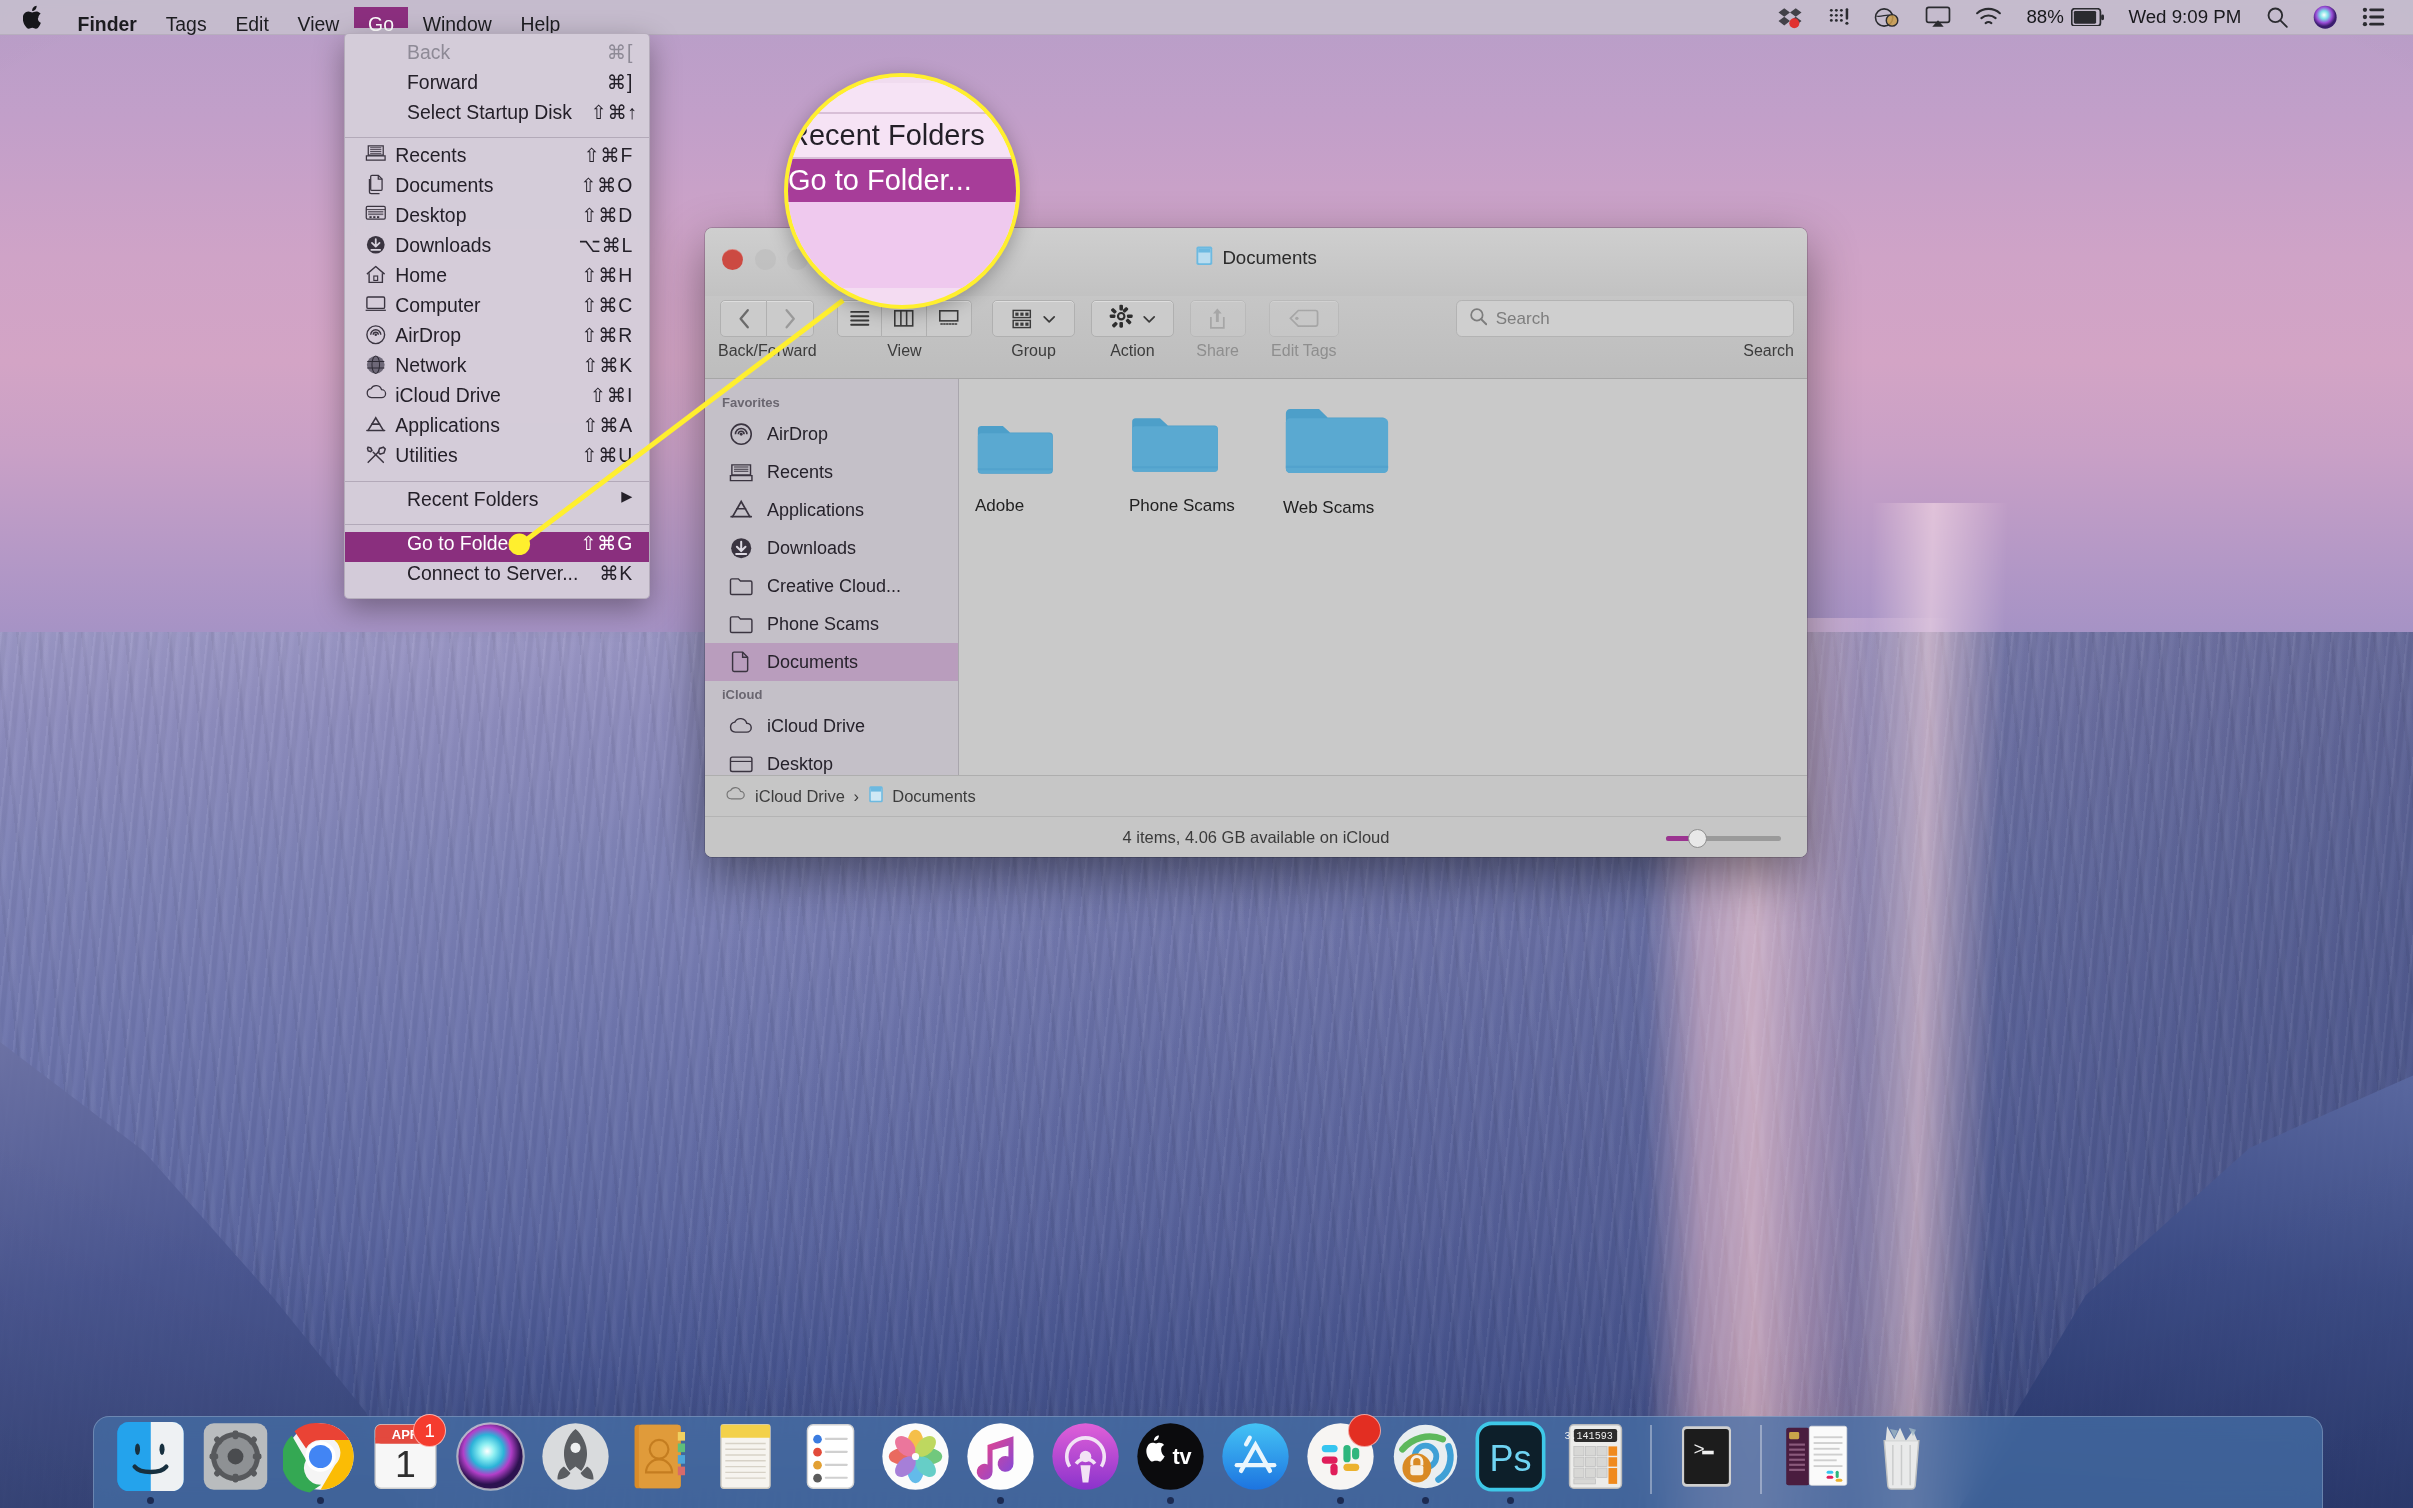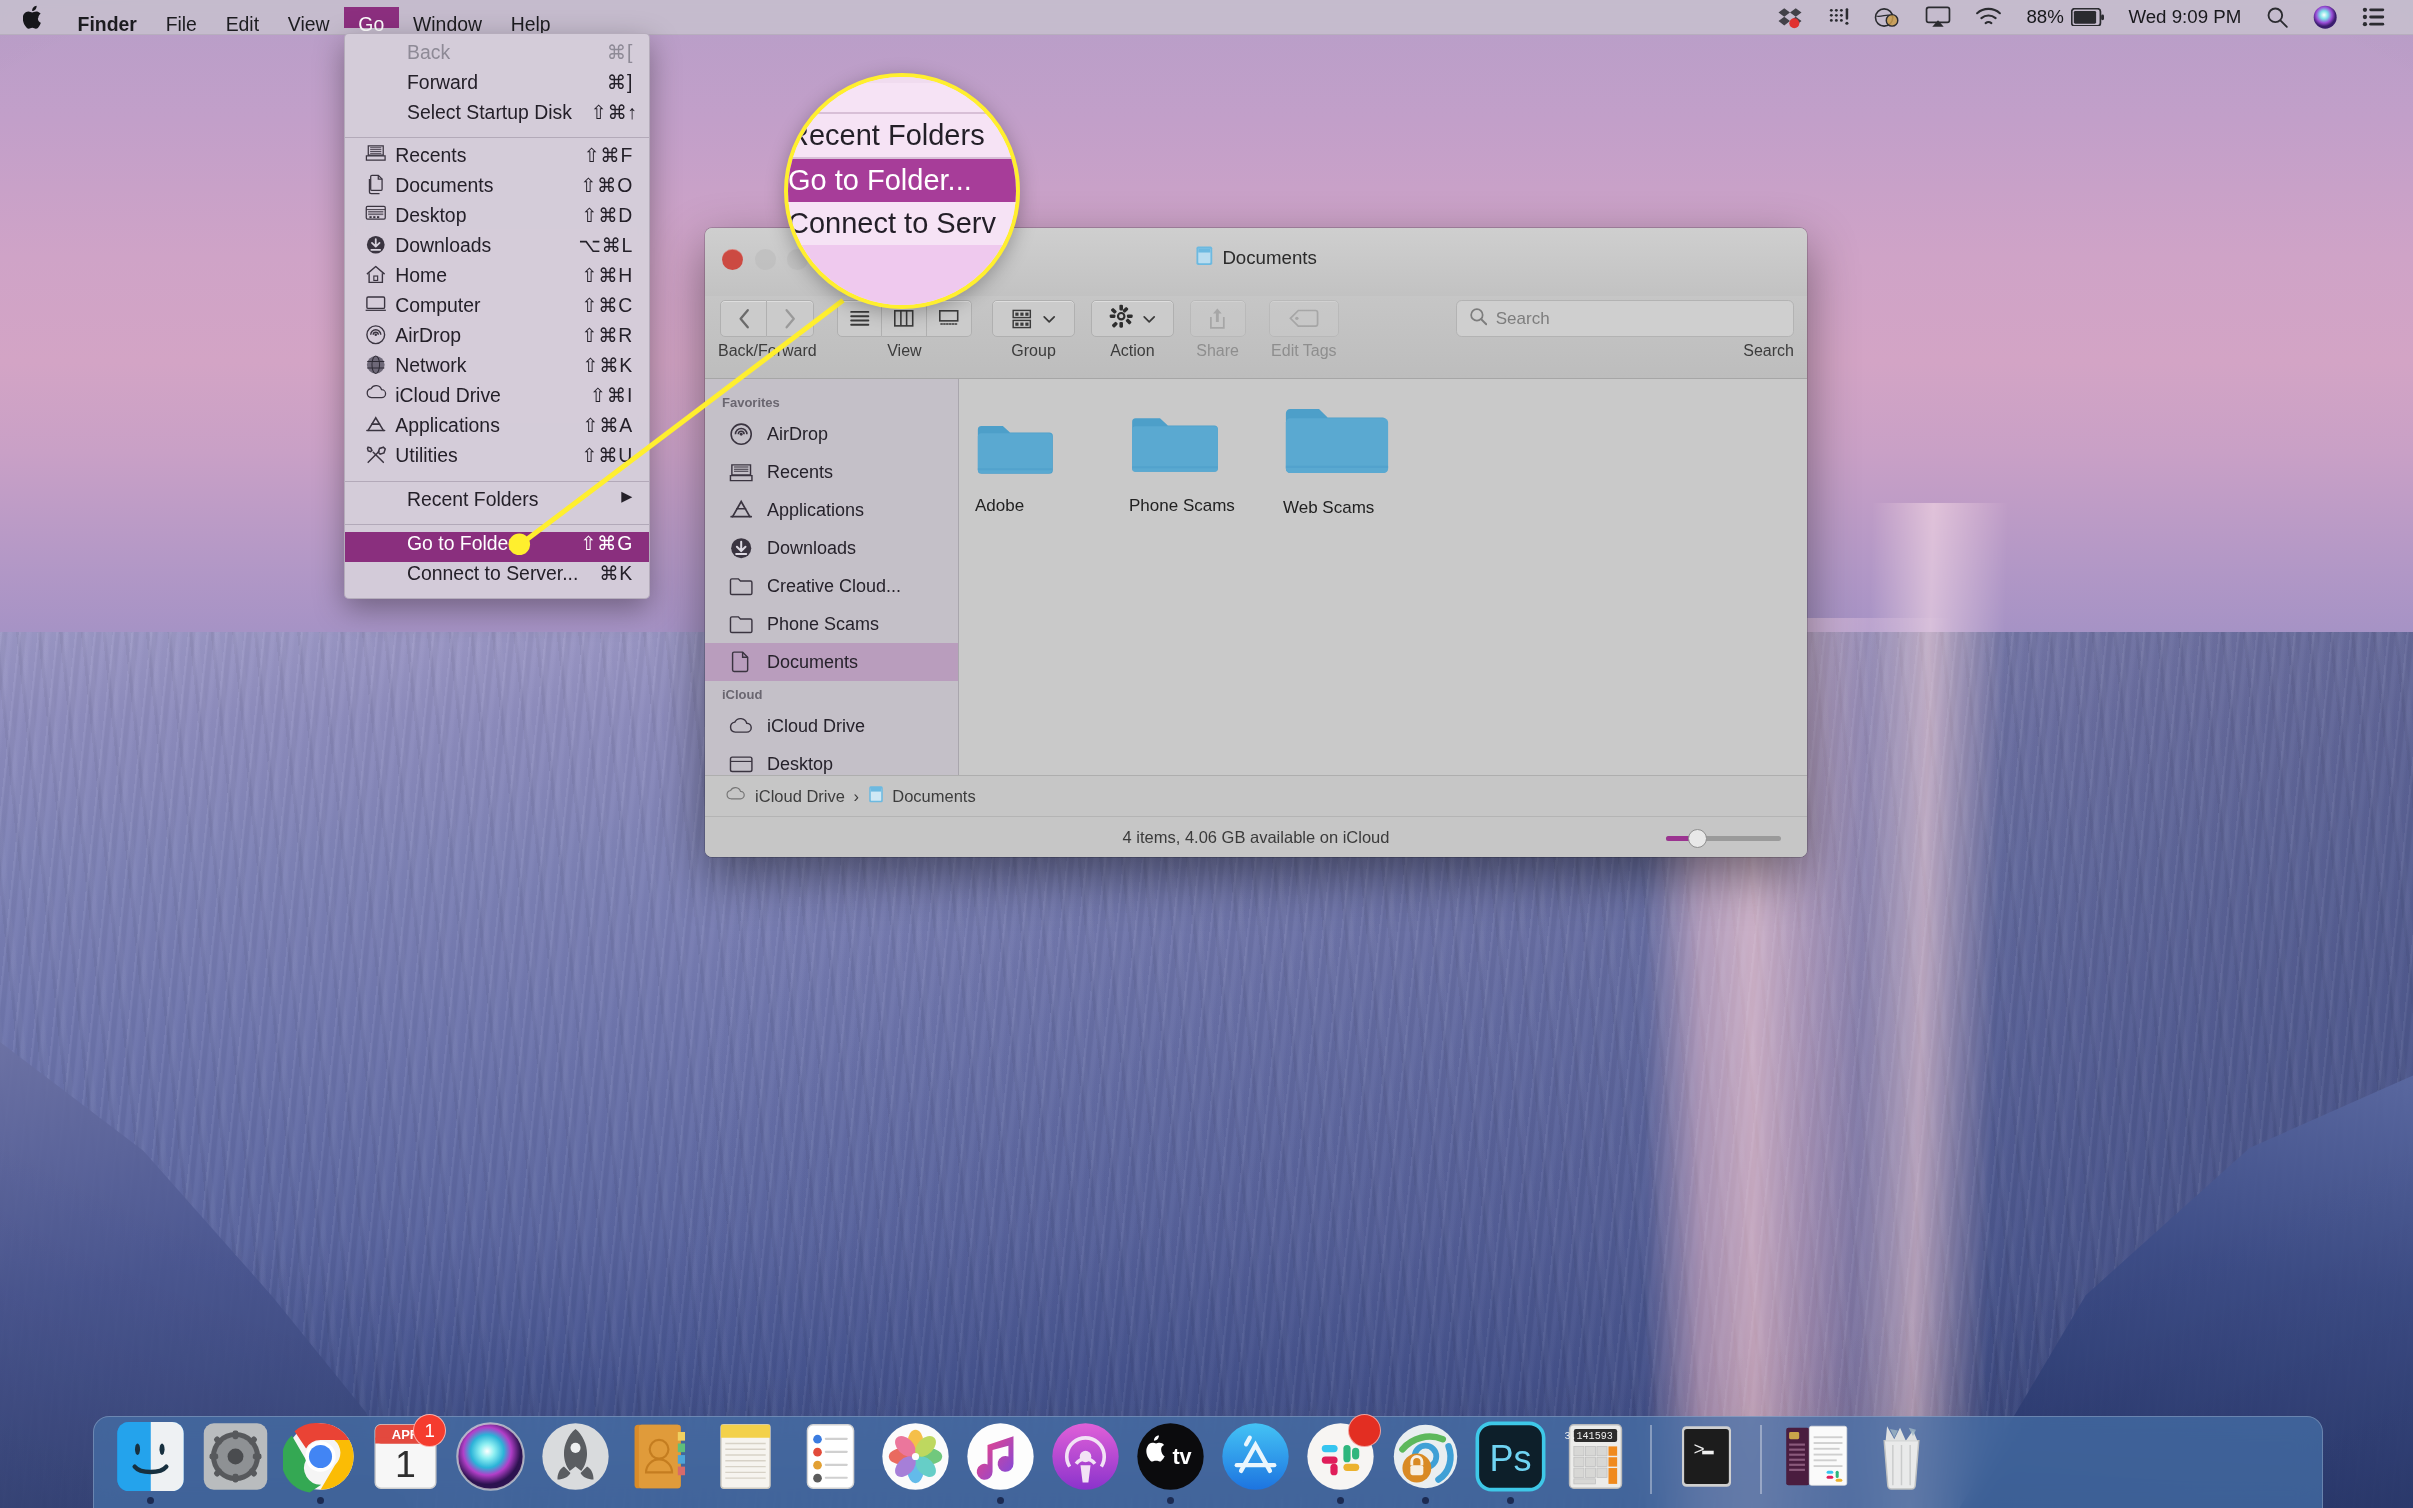--- a/index.html
+++ b/index.html
@@ -276,21 +276,21 @@
   <div id="vignette"></div>
 </div>
 
 <div id="menubar">
   <div id="apple-logo">
     <svg width="21.5" height="24.4" viewBox="0 0 30 34">
         <path fill="#16161a" d="M21.3 18.1c0-4 3.3-5.9 3.4-6-1.9-2.7-4.8-3.1-5.8-3.2-2.5-.2-4.8 1.4-6.1 1.4-1.2 0-3.2-1.4-5.2-1.4-2.7 0-5.2 1.6-6.6 4-2.8 4.9-.7 12.2 2 16.2 1.3 2 2.9 4.1 4.9 4.1 2 0 2.7-1.3 5.1-1.3 2.3 0 3 1.3 5.1 1.2 2.1 0 3.4-2 4.7-3.9 1.5-2.2 2.1-4.4 2.1-4.5-.1 0-4.1-1.6-4.1-6.3zM17.4 6.1c1.1-1.3 1.8-3.2 1.6-5-1.6.1-3.5 1-4.6 2.3-1 1.2-1.9 3.1-1.6 4.9 1.8.1 3.6-.9 4.6-2.2z"></path>
       </svg>
   </div>
   <div class="mb-item bold">Finder</div>
-  <div class="mb-item">File</div>
+  <div class="mb-item">Tags</div>
   <div class="mb-item">Edit</div>
   <div class="mb-item">View</div>
   <div class="mb-item active">Go</div>
   <div class="mb-item">Window</div>
   <div class="mb-item">Help</div>
 
   <div id="mb-right">
     <div class="mb-stat">
       <svg width="26" height="23" viewBox="0 0 36 32">
           <path fill="#2b2b30" d="M10 3 2 9l8 6 8-6zM26 3l-8 6 8 6 8-6zM2 21l8-6 8 6-8 6zM26 15l8 6-8 6-8-6z" opacity=".85"></path>
@@ -886,21 +886,20 @@
 </svg>
 
 <div id="magnifier">
   <div id="mag-inner">
     <div class="mag-partial">y Sierra</div>
     <div class="mag-top"></div>
     <div class="mag-sep"></div>
     <div class="mag-row">Recent Folders</div>
     <div class="mag-sep"></div>
     <div class="mag-row sel">Go to Folder...</div>
-    <div class="mag-row">Connect to Serv</div>
     <div class="mag-bottom"></div>
   </div>
 </div>
 
 <div id="dock">
 
   <div class="dock-item">
     <div class="dock-ico">
       <svg width="75" height="75" viewBox="0 0 104 104">
         <rect x="6" y="4" width="92" height="96" rx="16" fill="#1f8fe0"></rect>

